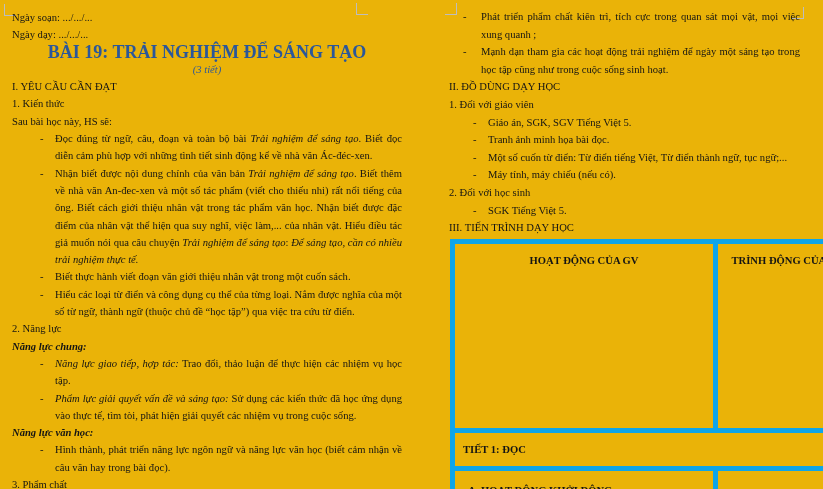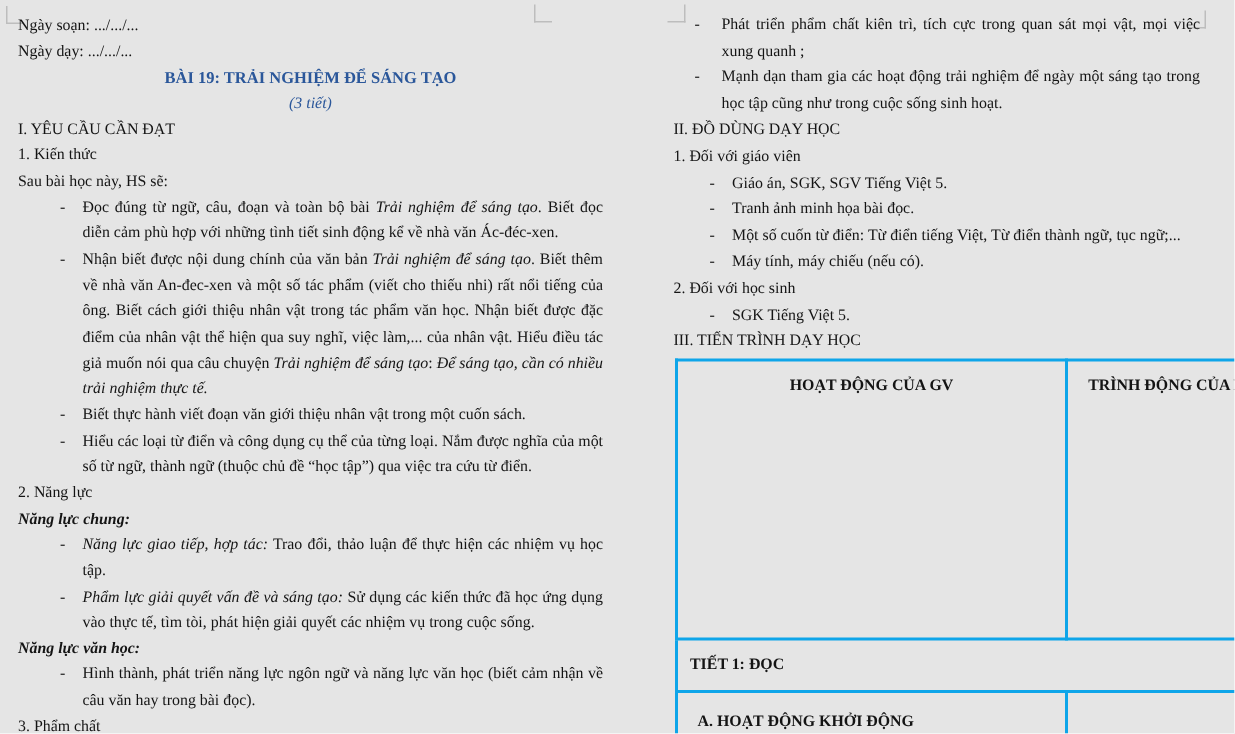--- a/index.html
+++ b/index.html
@@ -1,35 +1,35 @@
 <!DOCTYPE html>
 <html style="--title-blue: #2B579A; --link-blue: #2767AF;"><head>
 <meta charset="utf-8">
 <style>
   html,body{margin:0;padding:0;background:#ffffff;}
-  .canvas{position:relative;width:823px;height:489px;background:#e5e5e5;overflow:hidden;
+  .canvas{position:relative;width:823px;height:489px;background:#eab308;overflow:hidden;
           font-family:"Liberation Serif","DejaVu Serif",serif;font-size:10.6px;color:#141414;}
   .page{position:absolute;top:0;box-sizing:border-box;}
   .page-l{left:0;width:411px;padding:9px 9px 0 12px;line-height:17.3px;}
   .page-r{left:412px;width:411px;padding:8px 23px 0 37px;line-height:17.6px;}
   p{margin:0;}
   .center{text-align:center;}
-  .title-line{font-size:11px;}
+  .title-line{font-size:18px;}
   .h{font-weight:normal;}
   .bi-line{font-weight:bold;font-style:italic;}
   .bl{padding-left:43px;text-indent:-15px;text-align:justify;}
   .br{padding-left:32px;text-indent:-18px;text-align:justify;}
   .bs{padding-left:39px;text-indent:-15px;text-align:justify;}
   .dash{display:inline-block;text-indent:0;}
   .s-b{font-weight:bold;}
   .s-i{font-style:italic;}
   .s-blue{color:var(--title-blue,#2B579A);}
   table.plan{border-collapse:collapse;width:366px;margin-left:1px;margin-top:2px;
              line-height:17.2px;table-layout:fixed;}
-  table.plan td{border:2px solid #0ea5e9;vertical-align:top;padding:8px;}
+  table.plan td{border:5px solid #0ea5e9;vertical-align:top;padding:8px;}
   td.hdr{font-weight:bold;text-align:center;height:20px;vertical-align:middle;}
   td.tiet{font-weight:bold;text-align:left;height:17px;vertical-align:middle;}
   td.gv-cell{width:242px;height:168px;}
   td.hs-cell{width:122px;}
   .gv-inner{padding:3px 5px 0 5px;}
   .gv-inner p{text-align:justify;}
   .hs-inner{padding:3px 3px 0 5px;}
   .mark{position:absolute;width:11px;height:11px;}
   .mark.lb{border-left:1px solid #bdbdbd;border-bottom:1px solid #bdbdbd;}
   .mark.rb{border-right:1px solid #bdbdbd;border-bottom:1px solid #bdbdbd;}

